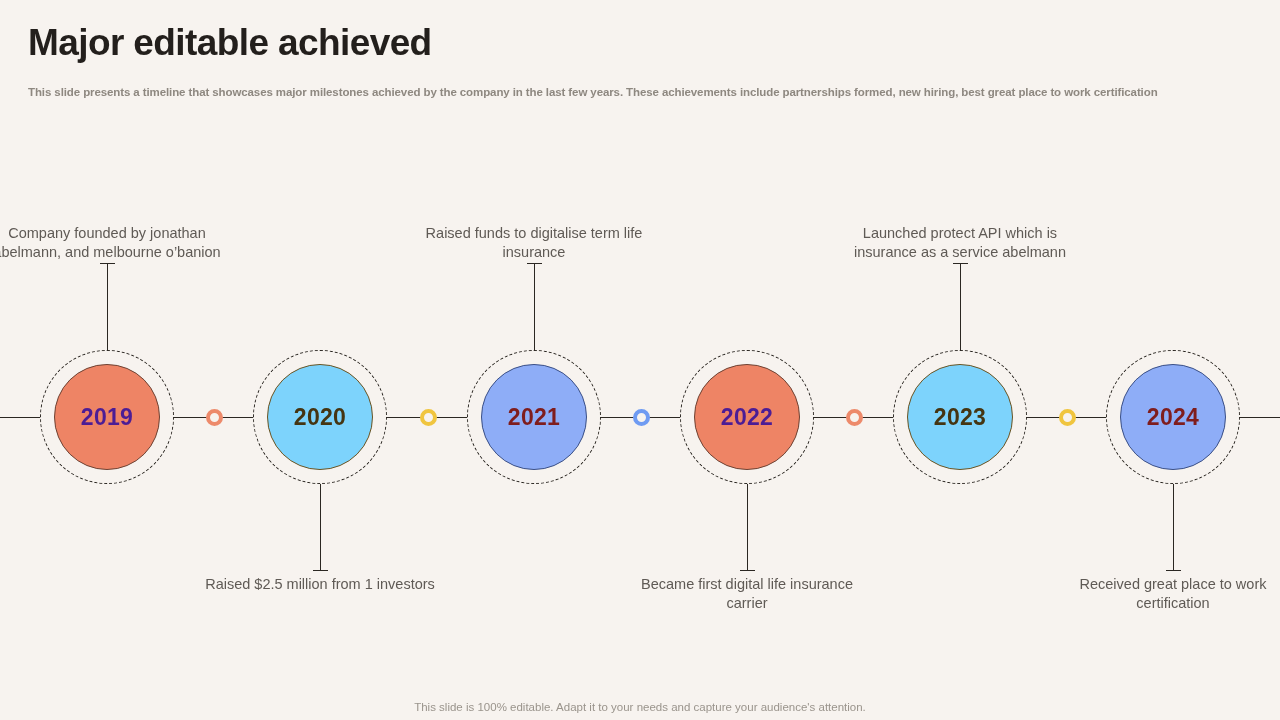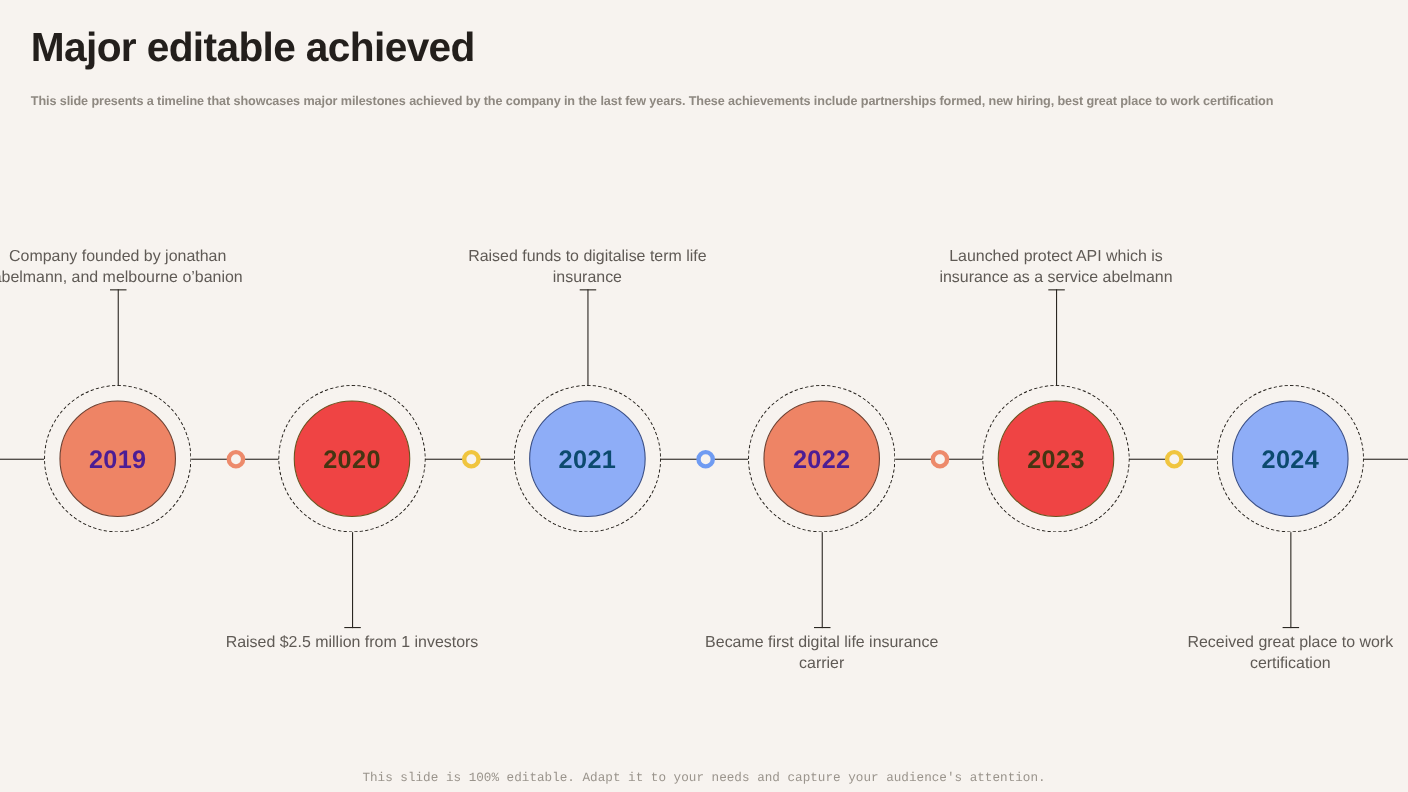--- a/index.html
+++ b/index.html
@@ -86,28 +86,28 @@
     font-size: 23px;
     font-weight: bold;
     letter-spacing: 0.3px;
   }
   .disc.coral {
     background: #ee8465;
     border: 1.4px solid #6d4233;
     color: #4c1d95;
   }
   .disc.yellow {
-    background: #ef4444;
+    background: #7dd3fc;
     border: 1.4px solid #6b5421;
     color: #453512;
   }
   .disc.blue {
     background: #8eadf7;
     border: 1.4px solid #3a4f86;
-    color: #0c4a6e;
+    color: #7f1d1d;
   }
 
   
   .stem {
     position: absolute;
     width: 1.4px;
     background: #2b2722;
     left: 0;
   }
   .stem.up {
@@ -159,21 +159,20 @@
 
   
   .footer-note {
     position: absolute;
     left: 0;
     top: 701px;
     width: 1280px;
     text-align: center;
     font-size: 11.5px;
     color: #9a948c;
-    font-family: Liberation Mono, monospace;
   }
 </style>
 </head>
 <body>
 
 <div class="slide-title">Major editable achieved</div>
 <div class="slide-subtitle">This slide presents a timeline that showcases major milestones achieved by the company in the last few years. These achievements include partnerships formed, new hiring, best great place to work certification</div>
 
 <div class="timeline">
   <div class="baseline"></div>

